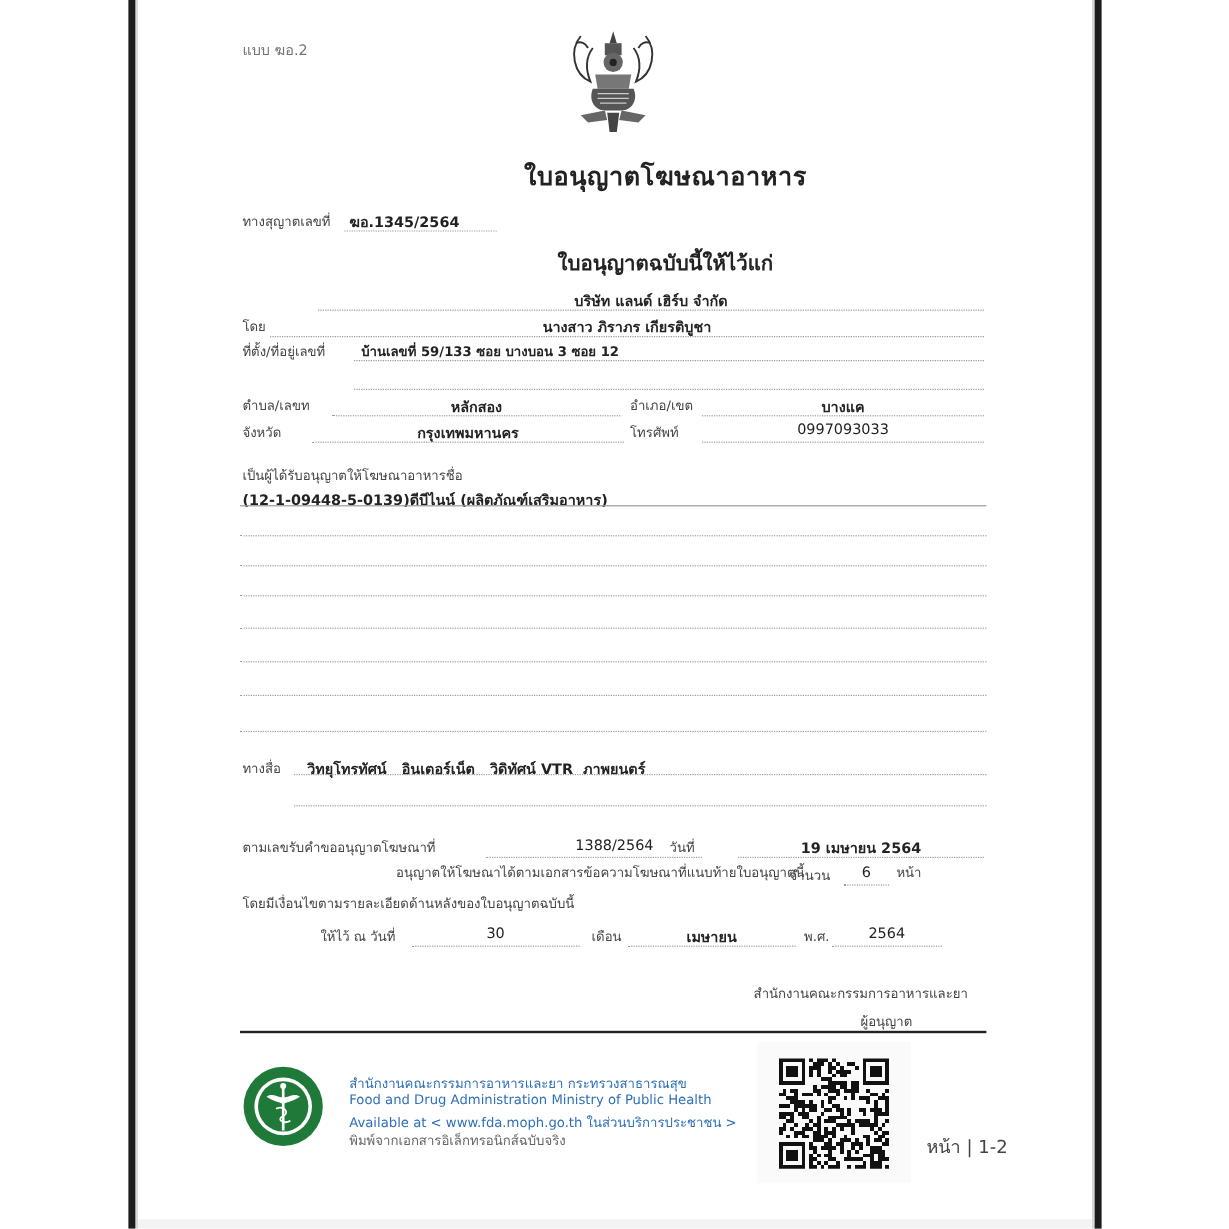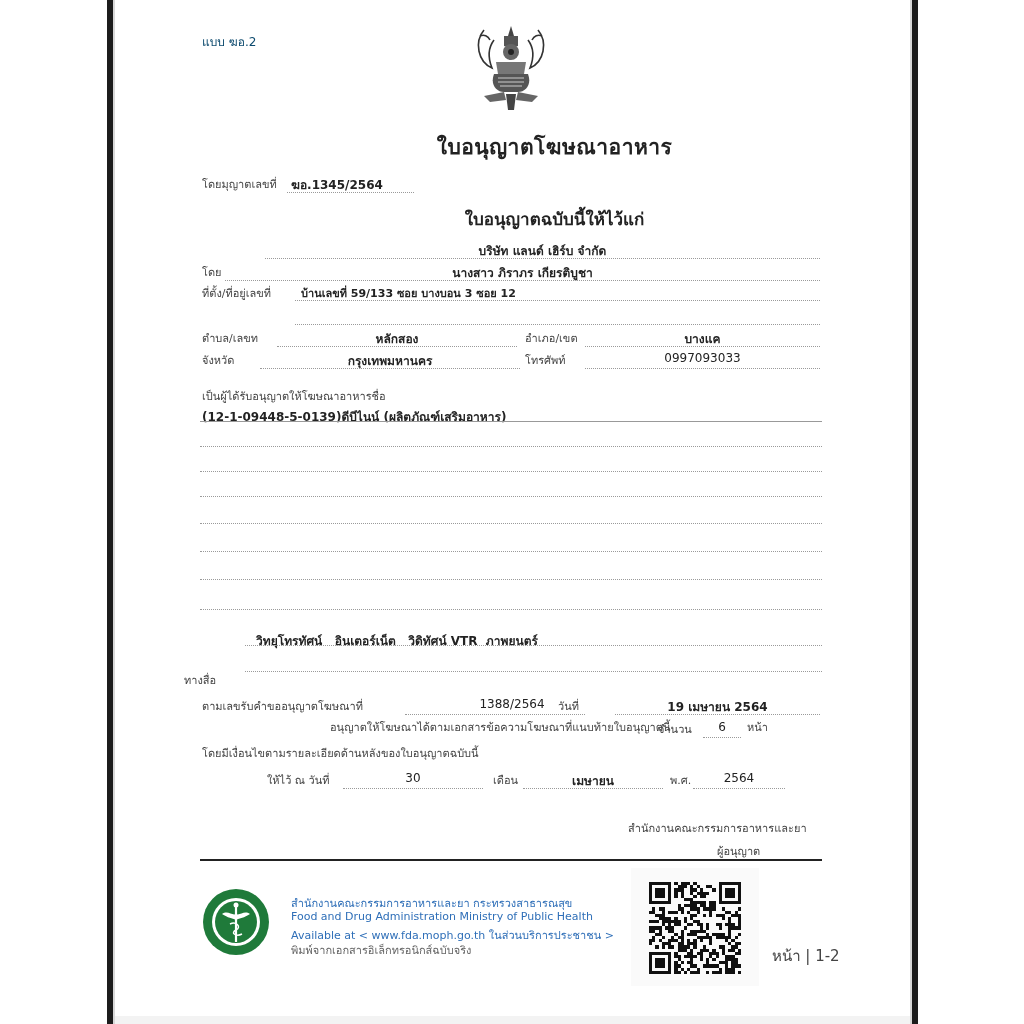--- a/index.html
+++ b/index.html
@@ -14,21 +14,21 @@
   .frame-shadow-right { left: 910px; }
 
   .page { position: absolute; left: 115px; top: 0; width: 795px; height: 1024px; background: #fff; }
 
   .abs { position: absolute; white-space: nowrap; }
   .small { font-size: 11px; color: #444; }
   .val { font-size: 12px; font-weight: bold; color: #222; }
   .val-n { font-size: 12px; color: #222; }
   .dotline { position: absolute; height: 0; border-top: 1px dotted #9a9a9a; }
 
-  .form-code { left: 87px; top: 32px; font-size: 12px; color: #0c4a6e; text-align: center; }
+  .form-code { left: 87px; top: 32px; font-size: 12px; color: #737373; text-align: center; }
 
   .garuda { position: absolute; left: 355px; top: 22px; width: 82px; height: 92px; }
 
   .title { left: 0; width: 795px; top: 130px; text-align: center; font-size: 21px; font-weight: bold; color: #222; letter-spacing: 0.5px; padding-left: 84px; }
   .subtitle { left: 0; width: 795px; top: 205px; text-align: center; font-size: 17px; font-weight: bold; color: #222; padding-left: 84px; }
 
   .center-val { text-align: center; }
 
   .footer-rule { position: absolute; left: 85px; top: 859px; width: 622px; height: 2px; background: #222; }
 
@@ -68,21 +68,21 @@
     <path d="M26 40 L56 40 L54 52 L28 52 Z" fill="#777"></path>
     <path d="M24 52 C20 62 26 70 34 70 L48 70 C56 70 62 62 58 52 Z" fill="#555"></path>
     <path d="M28 56 L54 56 M28 60 L54 60 M30 64 L52 64" stroke="#ccc" stroke-width="1"></path>
     <path d="M14 74 L34 70 L36 78 L20 80 Z" fill="#666"></path>
     <path d="M68 74 L48 70 L46 78 L62 80 Z" fill="#666"></path>
     <path d="M36 72 L46 72 L44 88 L38 88 Z" fill="#444"></path>
   </svg>
 
   <div class="abs title">ใบอนุญาตโฆษณาอาหาร</div>
 
-  <div class="abs small" style="left:87px; top:175px;">โดยมุญาตเลขที่</div>
+  <div class="abs small" style="left:87px; top:175px;">ทางสุญาตเลขที่</div>
   <div class="abs val" style="left:176px; top:175px;">ฆอ.1345/2564</div>
   <div class="dotline" style="left:172px; top:192px; width:127px;"></div>
 
   <div class="abs subtitle">ใบอนุญาตฉบับนี้ให้ไว้แก่</div>
 
   <div class="abs val center-val" style="left:150px; width:555px; top:241px;">บริษัท แลนด์ เฮิร์บ จำกัด</div>
   <div class="dotline" style="left:150px; top:258px; width:555px;"></div>
 
   <div class="abs small" style="left:87px; top:263px;">โดย</div>
   <div class="abs val center-val" style="left:110px; width:595px; top:263px;">นางสาว ภิราภร เกียรติบูชา</div>
@@ -111,21 +111,21 @@
   <div class="abs val-n" style="left:87px; top:407px; font-size:12px; font-weight:bold;">(12-1-09448-5-0139)ดีบีไนน์ (ผลิตภัณฑ์เสริมอาหาร)</div>
   <div class="dotline" style="left:85px; top:421px; width:622px; border-top:1px solid #999;"></div>
   <div class="dotline" style="left:85px; top:446px; width:622px;"></div>
   <div class="dotline" style="left:85px; top:471px; width:622px;"></div>
   <div class="dotline" style="left:85px; top:496px; width:622px;"></div>
   <div class="dotline" style="left:85px; top:523px; width:622px;"></div>
   <div class="dotline" style="left:85px; top:551px; width:622px;"></div>
   <div class="dotline" style="left:85px; top:579px; width:622px;"></div>
   <div class="dotline" style="left:85px; top:609px; width:622px;"></div>
 
-  <div class="abs small" style="left:69px; top:631px;margin-top:40px;">ทางสื่อ</div>
+  <div class="abs small" style="left:87px; top:631px;">ทางสื่อ</div>
   <div class="abs val-n" style="left:141px; top:631px; font-weight:bold; white-space:pre;">วิทยุโทรทัศน์   อินเตอร์เน็ต   วิดิทัศน์ VTR  ภาพยนตร์</div>
   <div class="dotline" style="left:130px; top:645px; width:577px;"></div>
   <div class="dotline" style="left:130px; top:671px; width:577px;"></div>
 
   <div class="abs small" style="left:87px; top:697px;">ตามเลขรับคำขออนุญาตโฆษณาที่</div>
   <div class="abs val-n center-val" style="left:307px; width:180px; top:697px;">1388/2564</div>
   <div class="dotline" style="left:290px; top:714px; width:180px;"></div>
   <div class="abs small" style="left:443px; top:697px;">วันที่</div>
   <div class="abs val center-val" style="left:500px; width:205px; top:697px;">19 เมษายน 2564</div>
   <div class="dotline" style="left:500px; top:714px; width:205px;"></div>

